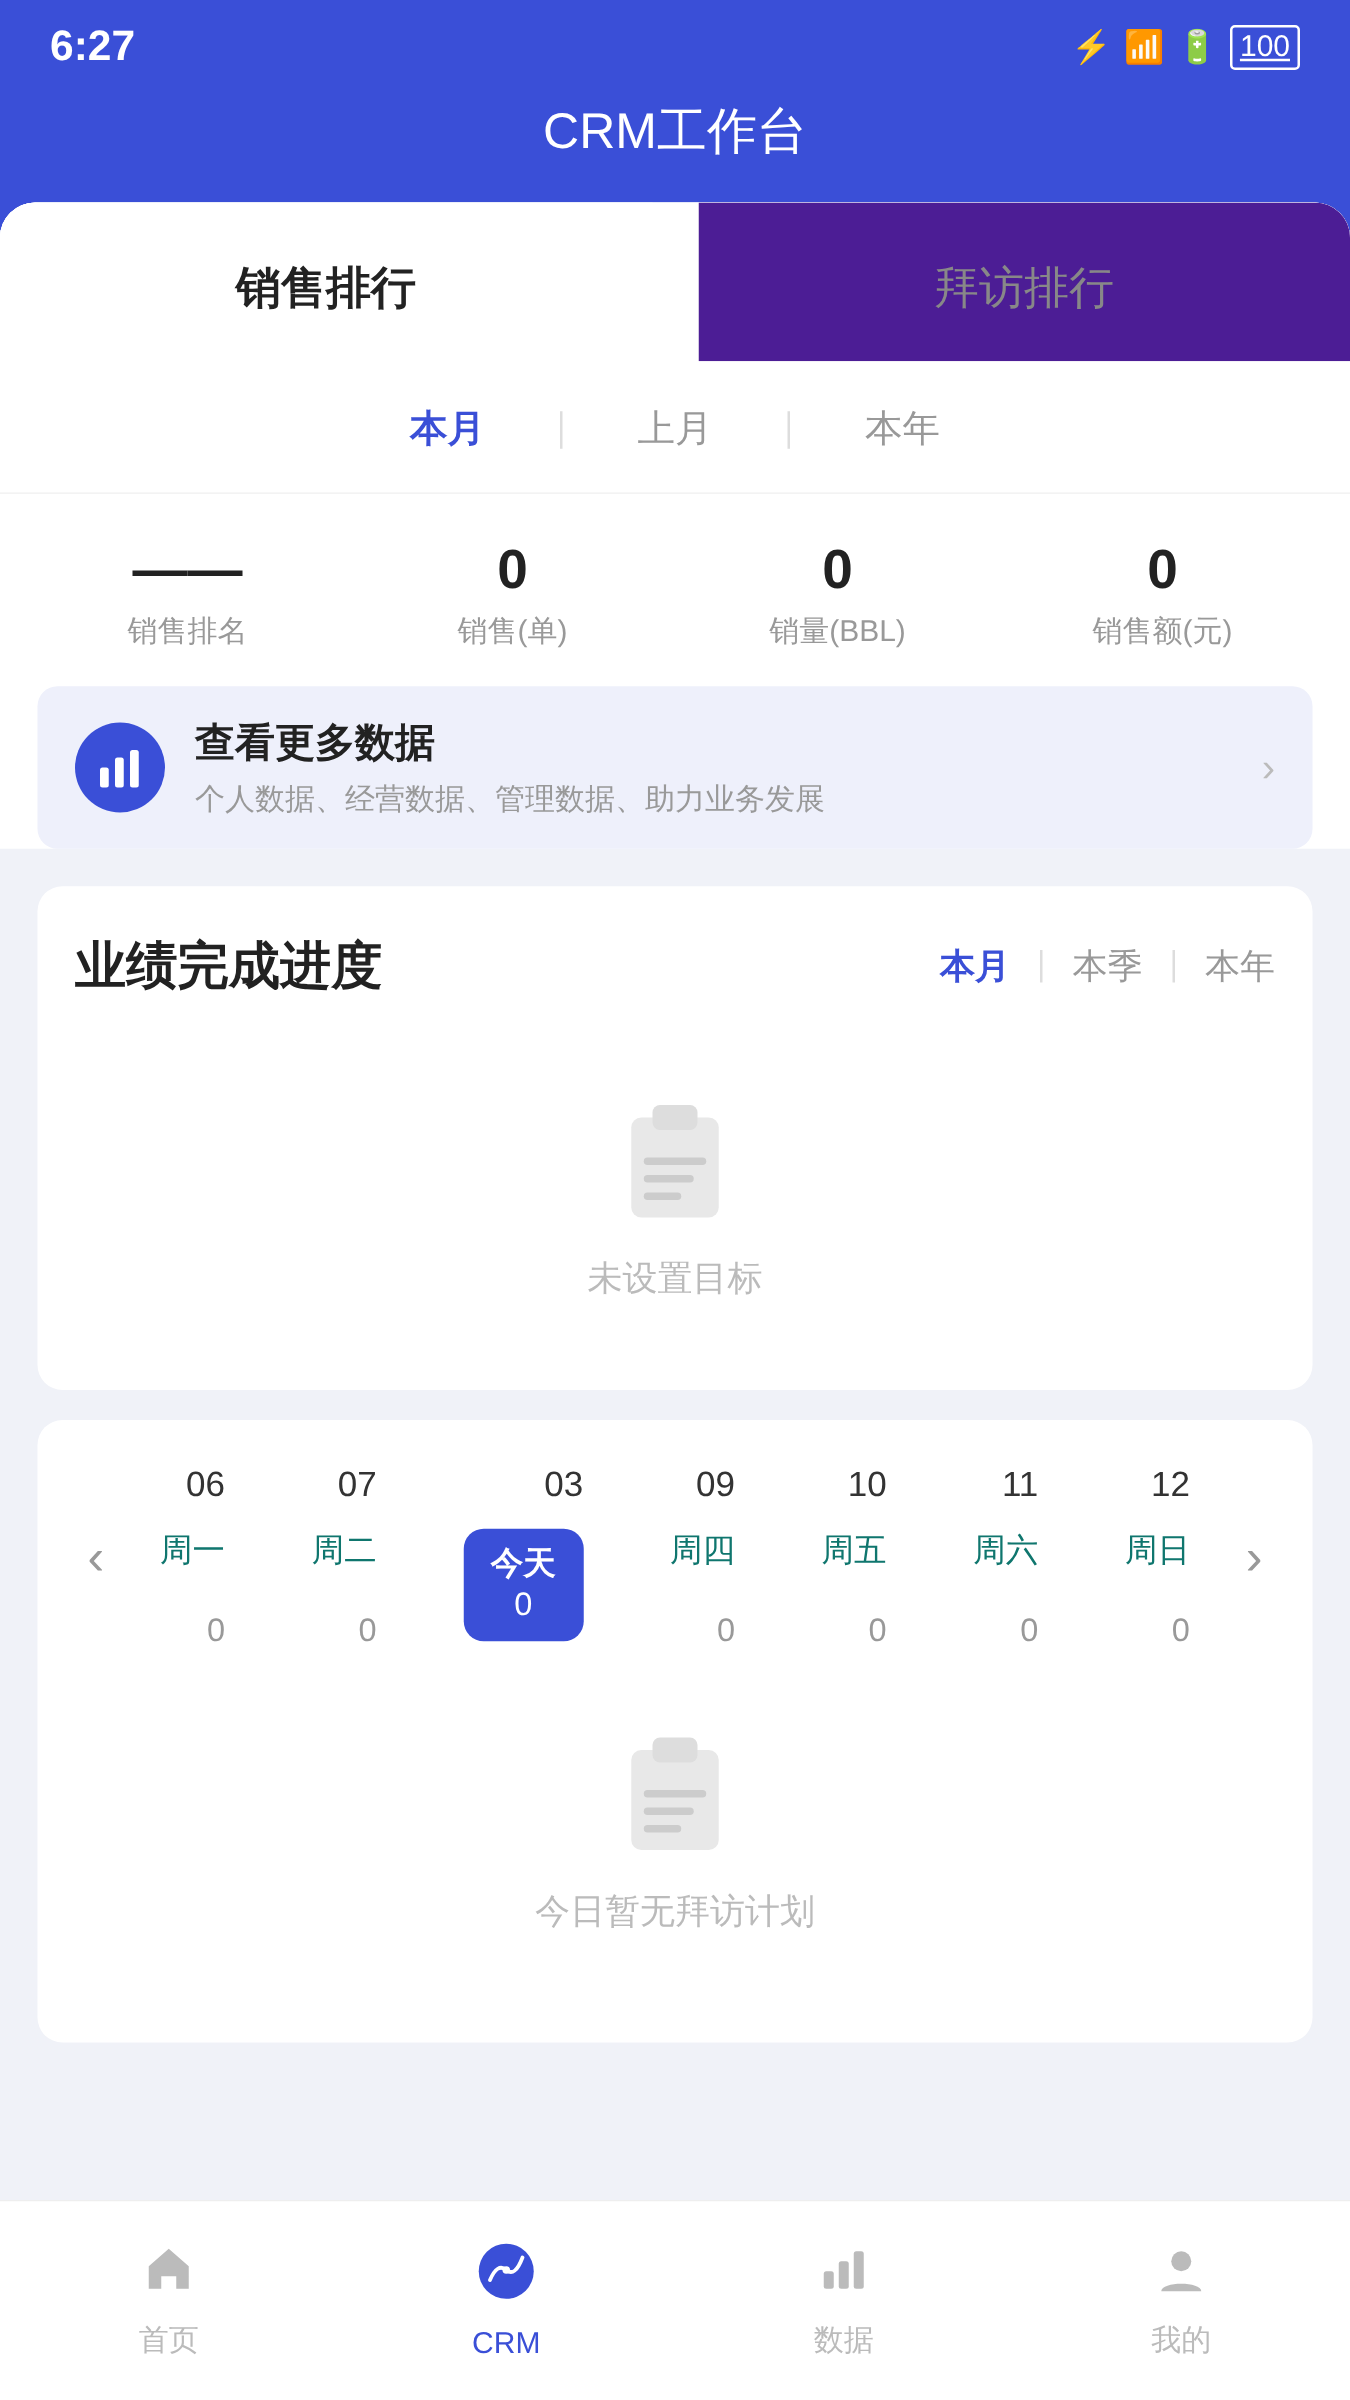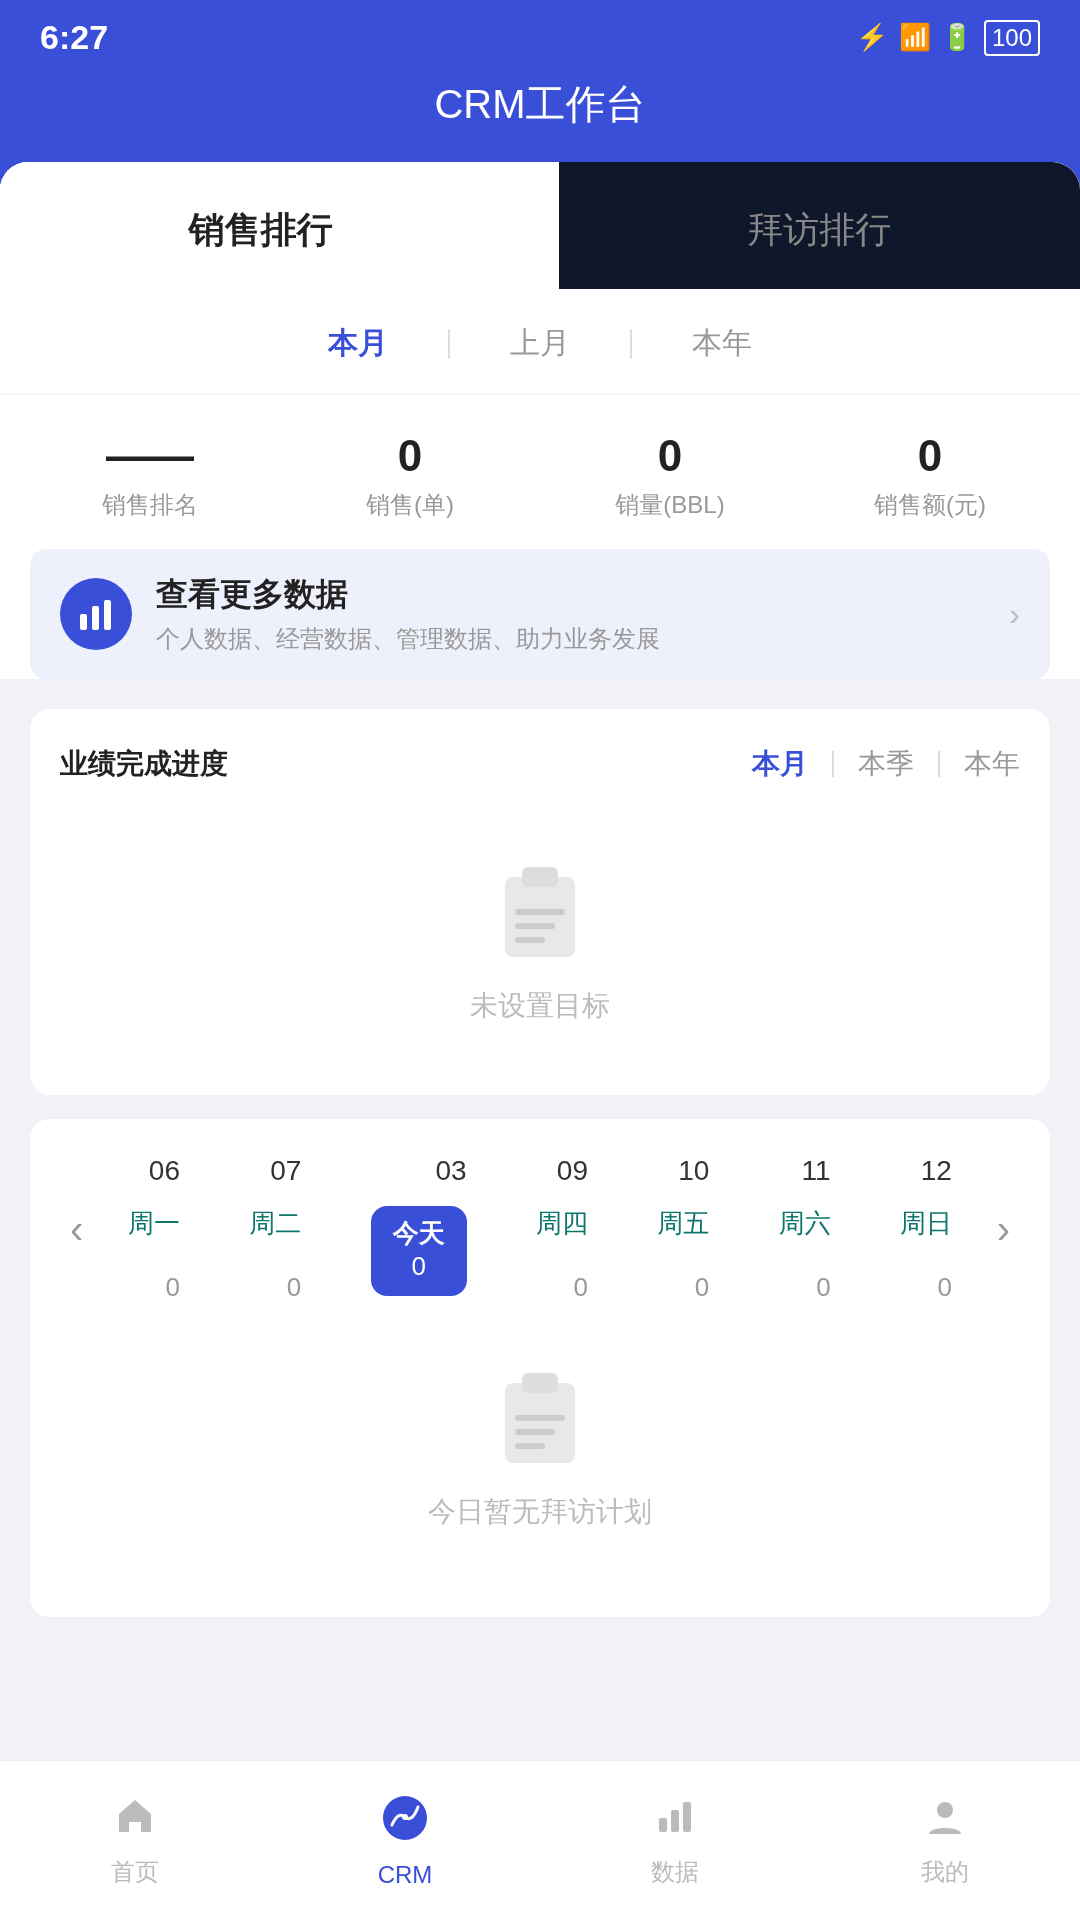--- a/index.html
+++ b/index.html
@@ -18,21 +18,21 @@
       display: flex;
       justify-content: space-between;
       align-items: center;
       padding: 18px 40px 10px;
       color: white;
       font-size: 28px;
       font-weight: 500;
     }
     .status-time { font-size: 34px; font-weight: 600; }
     .status-icons { display: flex; align-items: center; gap: 10px; font-size: 26px; }
-    .battery-text { font-size: 24px; border: 2px solid white; padding: 2px 6px; border-radius: 4px; }
+    .battery-text { font-size: 24px; border: 2px solid white; padding: 2px 6px; border-radius: 4px; text-decoration: underline; }
 
     
     .header-title {
       text-align: center;
       color: white;
       font-size: 40px;
       font-weight: 500;
       padding: 10px 0 30px;
     }
 
@@ -61,21 +61,21 @@
       font-weight: 700;
       color: #333;
       cursor: pointer;
     }
     .tab-item.active {
       background: white;
       color: #222;
       border-bottom: 4px solid transparent;
     }
     .tab-item.inactive {
-      background: #0f172a;
+      background: #4c1d95;
       color: #888;
       font-weight: 400;
     }
 
     
     .period-filter {
       display: flex;
       justify-content: center;
       align-items: center;
       gap: 0;
@@ -159,21 +159,21 @@
     }
 
     
     .section-header {
       display: flex;
       align-items: center;
       justify-content: space-between;
       padding: 36px 30px 24px;
     }
     .section-title {
-      font-size: 28px;
+      font-size: 41px;
       font-weight: 700;
       color: #222;
     }
     .section-filter {
       display: flex;
       align-items: center;
       gap: 24px;
     }
     .filter-item {
       font-size: 28px;

